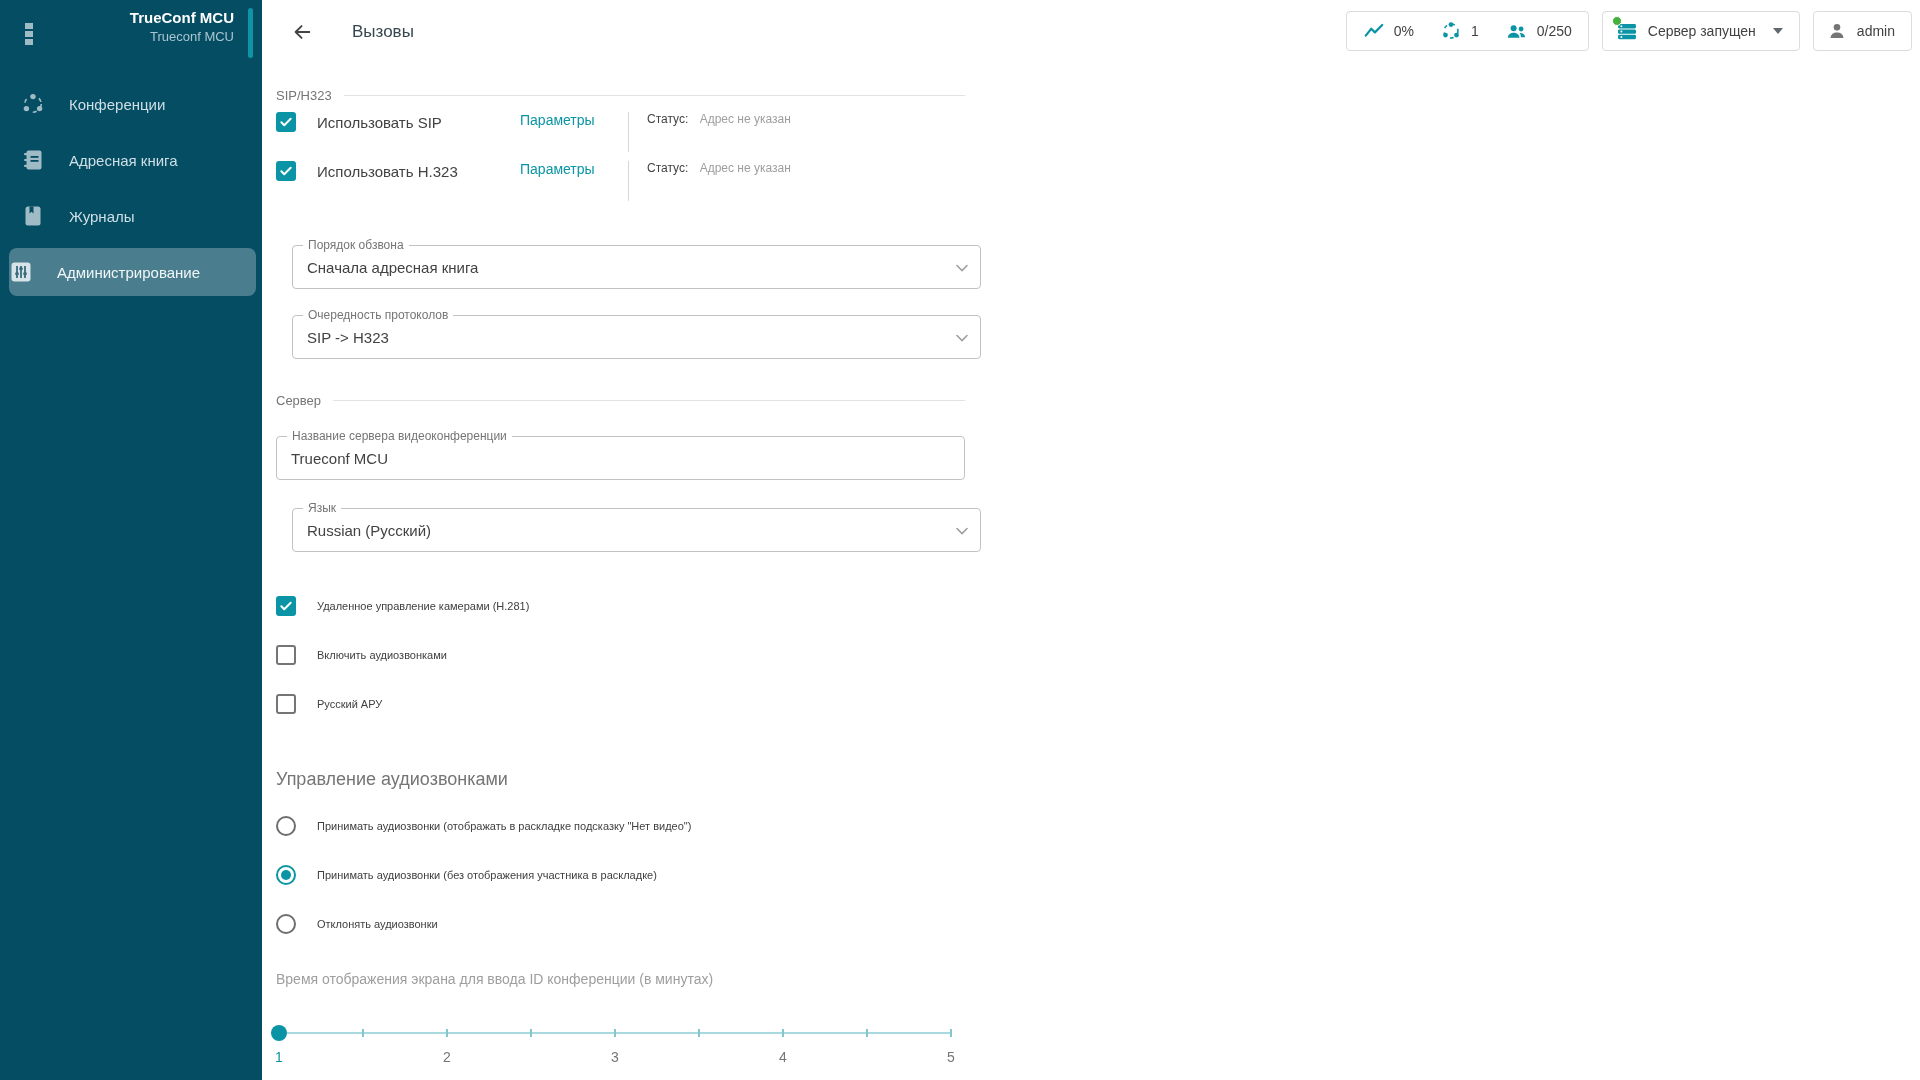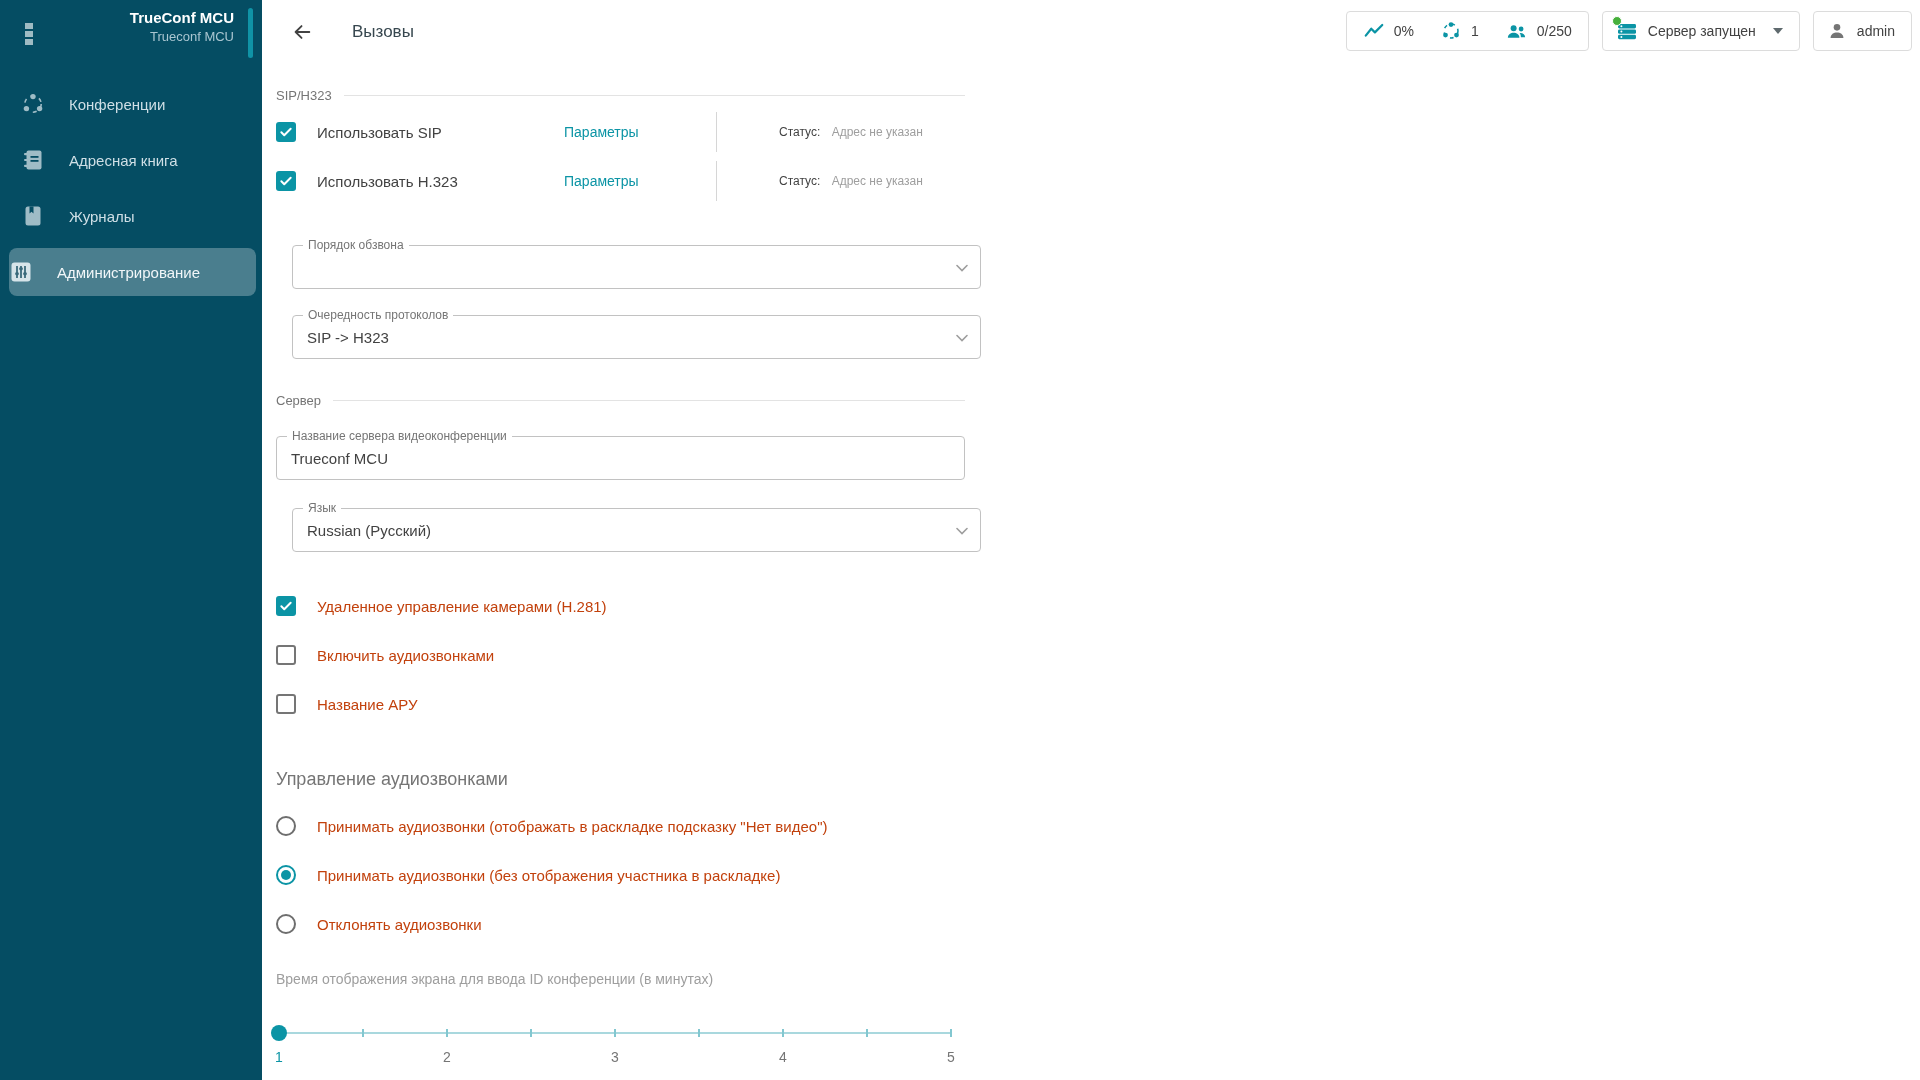--- a/index.html
+++ b/index.html
@@ -43,21 +43,21 @@
   .green-dot { position:absolute; left:-3px; top:-3px; width:10px; height:10px;
                border-radius:50%; background:#46b03c; border:1.5px solid #fff; }
 
   
   .content { padding-left:14px; width:980px; }
   .col { width:689px; }
   .section-head { display:flex; align-items:center; margin-top:24px; }
   .section-head span { font-size:13px; color:#757575; white-space:nowrap; }
   .section-head .rule { flex:1; height:1px; background:#e3e3e3; margin-left:12px; }
 
-  .sip-row { display:flex; align-items:center; height:40px; margin-top:9px;gap:44px; }
+  .sip-row { display:flex; align-items:flex-start; height:40px; margin-top:9px; }
   .sip-row:first-of-type { margin-top:22px; }
   .cb-cell { display:flex; align-items:center; width:244px; }
   .checkbox { width:20px; height:20px; border-radius:3px; flex:0 0 auto; cursor:pointer;
               display:flex; align-items:center; justify-content:center; }
   .checkbox.checked { background:#0b94a5; }
   .checkbox.unchecked { background:#fff; border:2px solid #757575; }
   .cb-label { margin-left:21px; font-size:15px; color:#424242; }
   .param-link { width:108px; color:#0b94a5; font-size:14px; font-weight:400;
                 text-decoration:none; cursor:pointer; }
   .v-div { width:1px; height:40px; background:#d6d6d6; }
@@ -70,21 +70,21 @@
   .field.select { cursor:pointer;margin-left:16px; }
   .field .flabel { position:absolute; top:-8px; left:10px; background:#fff; padding:0 5px;
                    font-size:12px; color:#757575; }
   .field .fvalue { margin-left:14px; font-size:15px; color:#424242; border:none; outline:none;
                    background:transparent; width:600px; font-family:inherit; }
   .field .chev { position:absolute; right:12px; top:18px; }
   .mt26 { margin-top:26px; } .mt28 { margin-top:28px; } .mt34 { margin-top:34px; } .mt44 { margin-top:44px; }
 
   .opt-row { display:flex; align-items:center; height:40px; margin-top:9px; }
   .opt-row.first { margin-top:34px; }
-  .opt-label { margin-left:21px; font-size:15px; color:#c2410c; }
+  .opt-label { margin-left:21px; font-size:11px; color:#404040; }
   .radio { width:20px; height:20px; border-radius:50%; border:2px solid #6e6e6e;
            flex:0 0 auto; cursor:pointer; display:flex; align-items:center; justify-content:center; }
   .radio.selected { border-color:#0b94a5; }
   .radio.selected i { width:10px; height:10px; border-radius:50%; background:#0b94a5; display:block; }
 
   .group-label { margin-top:45px; font-size:18px; color:#757575; }
   .slider-label { margin-top:27px; font-size:14px; color:#9e9e9e; }
 
   .slider { position:relative; margin-top:30px; margin-left:3px; width:672px; height:54px; }
   .track { position:absolute; left:0; top:15px; width:100%; height:2px; background:#a9d8de; }
@@ -258,20 +258,21 @@
       <i class="v-div"></i>
       <span class="status-cell">
         <span class="status-label">Статус:</span>
         <span class="status-value">Адрес не указан</span>
       </span>
     </div>
 
     
     <div class="field select col mt44">
       <span class="flabel">Порядок обзвона</span>
+      <span class="fvalue">Сначала адресная книга</span>
       <svg class="chev" width="12" height="8" viewBox="0 0 12 8">
         <path d="M1 1.5 L6 6.5 L11 1.5" fill="none" stroke="#9e9e9e" stroke-width="1.6" stroke-linecap="round"></path>
       </svg>
     </div>
 
     <div class="field select col mt26">
       <span class="flabel">Очередность протоколов</span>
       <span class="fvalue">SIP -&gt; H323</span>
       <svg class="chev" width="12" height="8" viewBox="0 0 12 8">
         <path d="M1 1.5 L6 6.5 L11 1.5" fill="none" stroke="#9e9e9e" stroke-width="1.6" stroke-linecap="round"></path>
@@ -305,21 +306,21 @@
         </svg>
       </span>
       <span class="opt-label">Удаленное управление камерами (H.281)</span>
     </div>
     <div class="opt-row">
       <span class="checkbox unchecked"></span>
       <span class="opt-label">Включить аудиозвонками</span>
     </div>
     <div class="opt-row">
       <span class="checkbox unchecked"></span>
-      <span class="opt-label">Название АРУ</span>
+      <span class="opt-label">Русский АРУ</span>
     </div>
 
     
     <div class="group-label">Управление аудиозвонками</div>
 
     <div class="opt-row" style="margin-top:16px;">
       <span class="radio"></span>
       <span class="opt-label">Принимать аудиозвонки (отображать в раскладке подсказку "Нет видео")</span>
     </div>
     <div class="opt-row">

